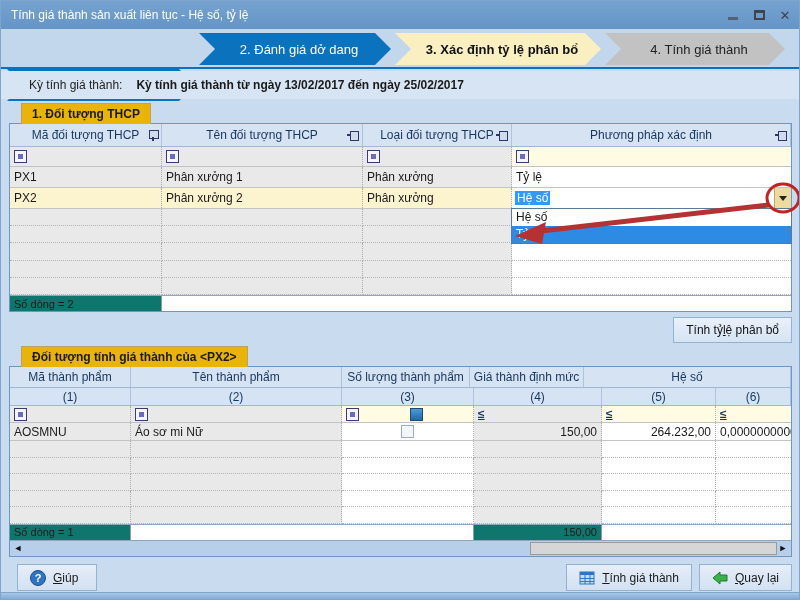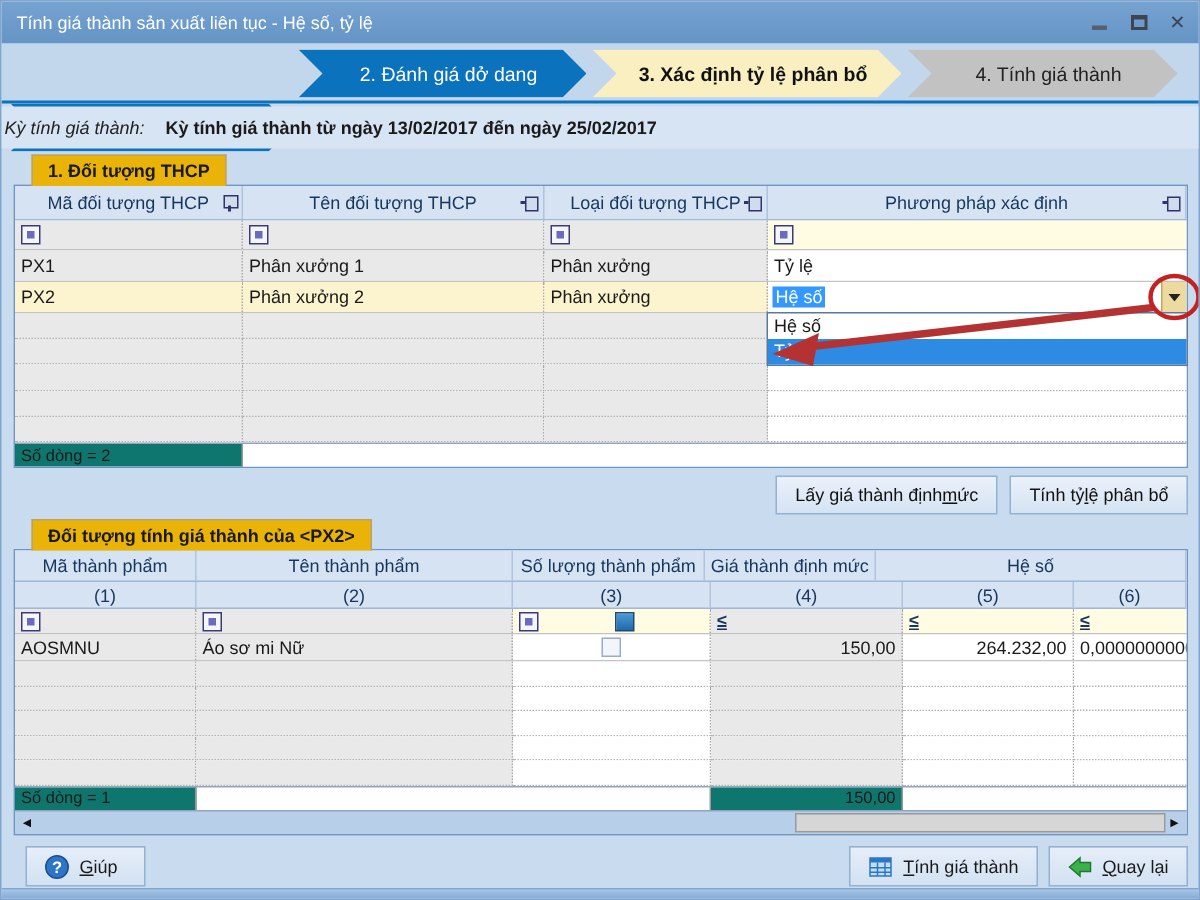--- a/index.html
+++ b/index.html
@@ -22,21 +22,21 @@
   .step { position:absolute; top:4px; height:32px; display:flex; align-items:center; justify-content:center;
     font-size:13px; clip-path:polygon(0 0, calc(100% - 16px) 0, 100% 50%, calc(100% - 16px) 100%, 0 100%, 16px 50%);
     padding:0 18px 0 26px; }
   .step.done   { background:#0B72BE; color:#fff; }
   .step.active { background:#FAEFC0; color:#111; font-weight:bold; }
   .step.todo   { background:#C2C2C2; color:#222; }
 
   
   #inforow { position:absolute; left:0; top:70px; width:800px; height:28px; background:#D6E4F3;
     display:flex; align-items:center; }
-  #inforow .lbl { padding-left:2px; color:#222;font-style:italic; }
+  #inforow .lbl { padding-left:28px; color:#222; }
   #inforow .val { padding-left:14px; font-weight:bold; }
 
   
   .sectab { position:absolute; height:21px; background:#eab308; border:1px solid #B9A26B; border-bottom:none;
     font-weight:bold; font-size:12px; display:flex; align-items:center; padding:0 10px; z-index:5; }
 
   
   .tbl { position:absolute; background:#fff; border:1px solid #6E96C2; display:flex; flex-direction:column; }
   .trow { display:flex; width:100%; }
   .cell { border-right:1px dotted #A9A9A9; overflow:hidden; white-space:nowrap; display:flex; align-items:center; padding:0 4px; }
@@ -228,25 +228,20 @@
     </div>
   </div>
 
   <div id="ddlist">
     <div class="dditem">Hệ số</div>
     <div class="dditem hl">Tỷ lệ</div>
   </div>
 
   <div id="midbtns">
     <div class="btn">
-      <span>Lấy giá thành định </span>
-        <span class="u">m</span>
-        <span>ức</span>
-    </div>
-    <div class="btn">
       <span>Tính tỷ </span>
         <span class="u">l</span>
         <span>ệ phân bổ</span>
     </div>
   </div>
 
   <div class="sectab" style="left:20px; top:345px;">Đối tượng tính giá thành của &lt;PX2&gt;</div>
 
   <div class="tbl" style="left:8px; top:365px; width:783px; height:191px;">
     <div class="trow hdr" style="height:21px;">

